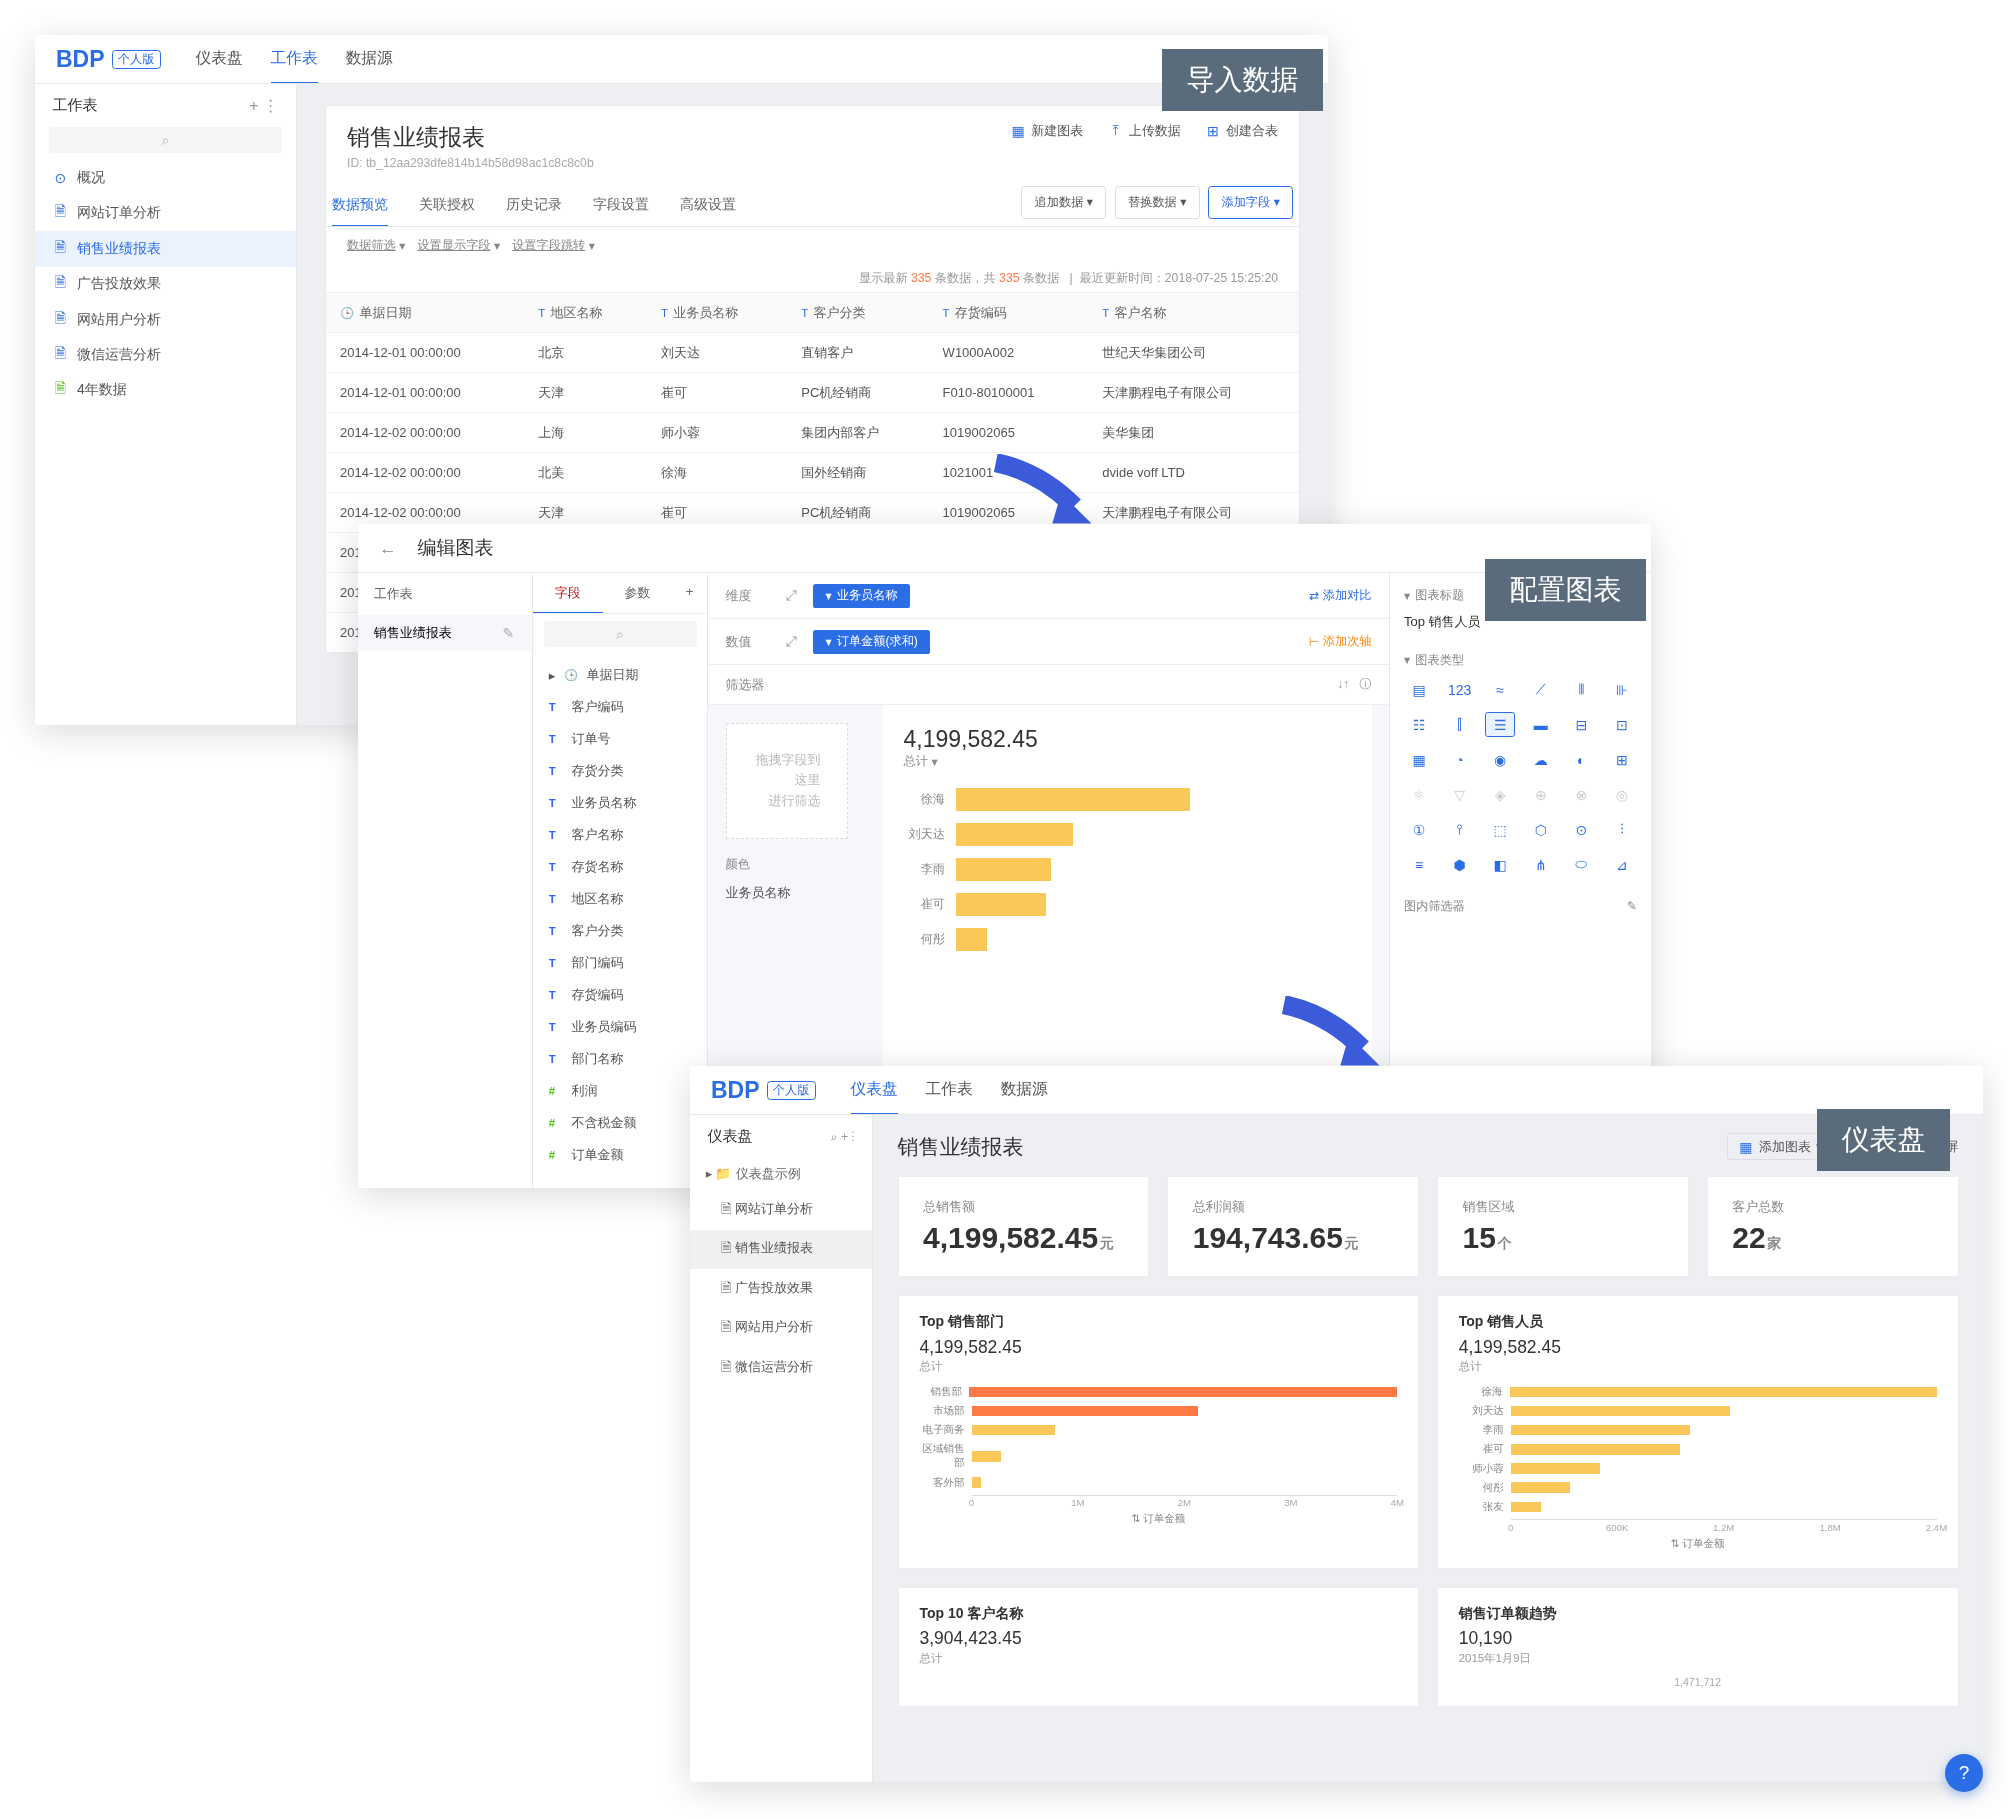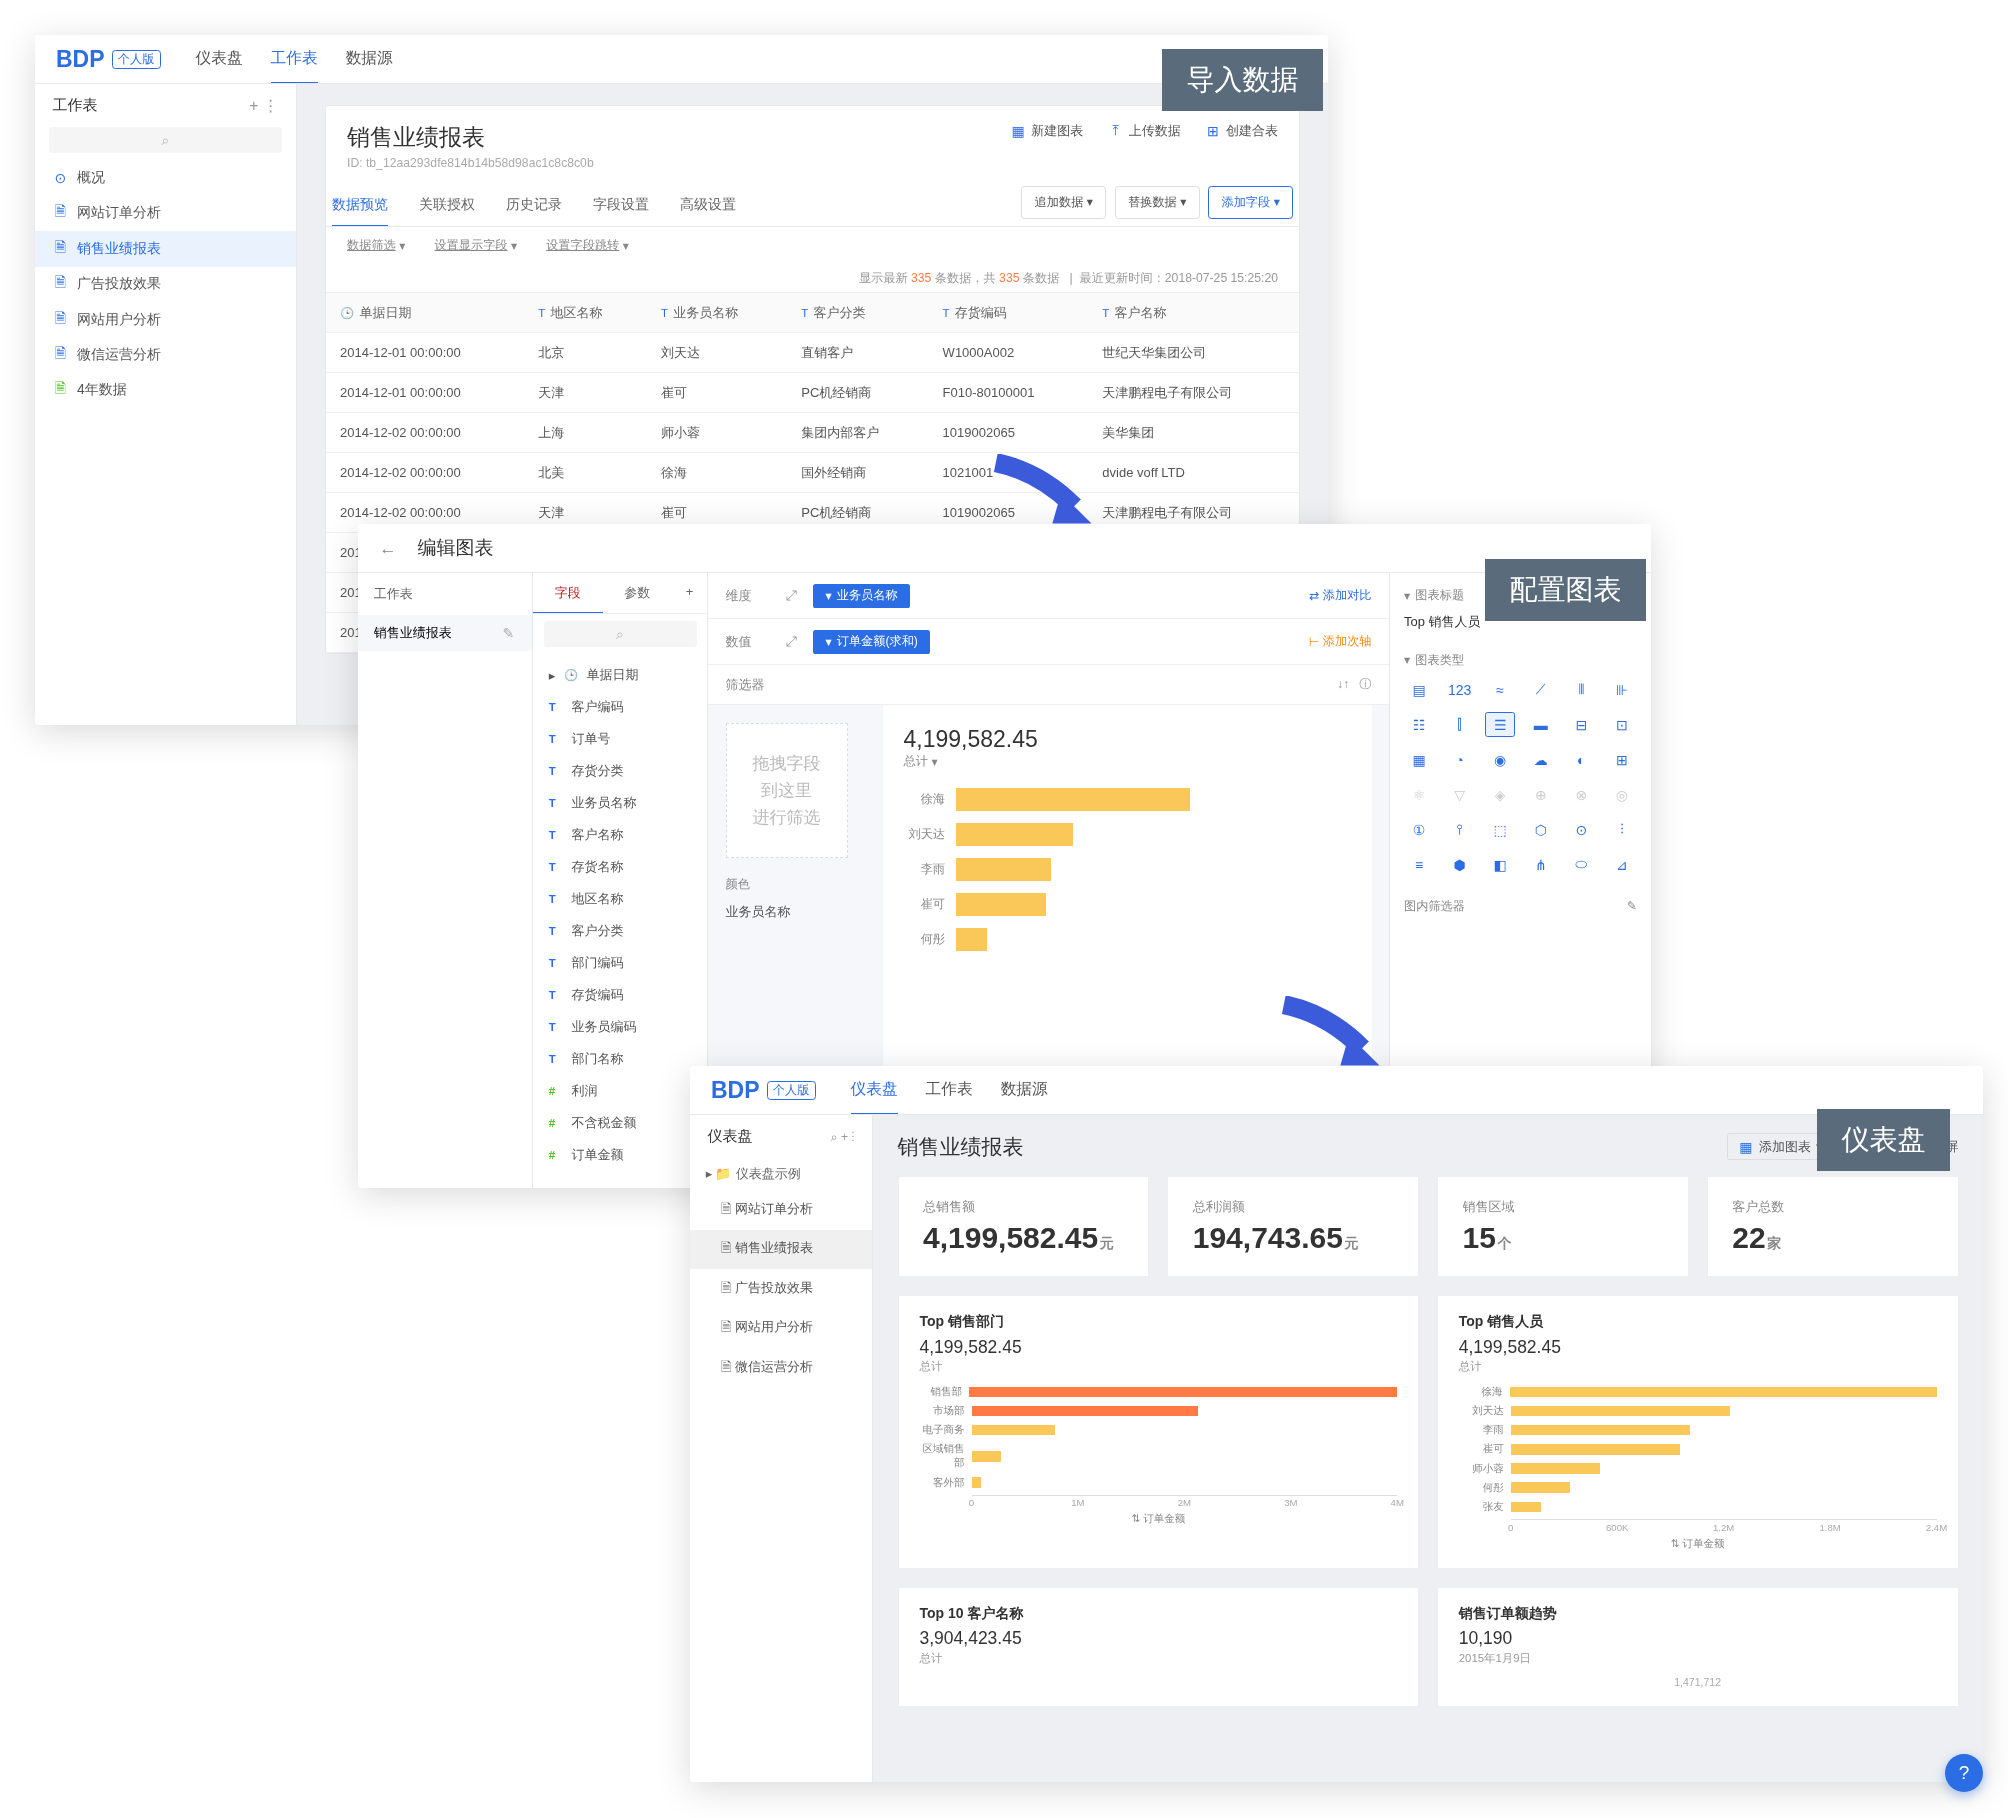--- a/index.html
+++ b/index.html
@@ -27,21 +27,21 @@
 .card{background:#fff;border:0.9px solid #e8e8e8;border-radius:3.5px}
 .card-hd{padding:15.7px 21px 0}
 .ttl{font-size:23px;color:#333;font-weight:400}
 .sub{font-size:12.2px;color:#aaa;margin-top:3.5px}
 .hdacts{display:flex;gap:24.5px;align-items:center;font-size:13px;color:#555}
 .hdacts .lk{display:flex;align-items:center;gap:5.2px;cursor:pointer}
 .subtabs{display:flex;gap:31px;margin-top:15.7px;border-bottom:0.9px solid #e8e8e8;padding:0 6px}
 .subtab{padding:10.5px 0;font-size:14px;color:#666;cursor:pointer;border-bottom:1.7px solid transparent}
 .subtab.active{color:#2b6de5;border-bottom-color:#2b6de5}
 .tbar{display:flex;justify-content:space-between;align-items:center;padding:10.5px 21px;font-size:12.2px;color:#888}
-.tbar-l{display:flex;gap:29px}
+.tbar-l{display:flex;gap:12px}
 .tbar-l span{display:flex;align-items:center;gap:3.5px;cursor:pointer}
 .btn{border:0.9px solid #ddd;background:#fff;padding:5.2px 12.2px;border-radius:3.5px;font-size:12.2px;color:#555;cursor:pointer;display:inline-flex;align-items:center;gap:3.5px}
 .btn.primary{border-color:#2b6de5;color:#2b6de5}
 .meta{padding:5.2px 21px;font-size:12.2px;color:#999;text-align:right;border-bottom:0.9px solid #eee}
 .meta .hl{color:#ff7a45}
 table{width:100%;border-collapse:collapse;font-size:13px}
 th,td{padding:10.5px 14px;text-align:left;border-bottom:0.9px solid #f0f0f0;color:#555;white-space:nowrap}
 th{background:#fafafa;color:#666;font-weight:400}
 th .tic{color:#2b6de5;margin-right:5.2px;font-size:11.4px}
 
@@ -67,21 +67,21 @@
 .fld-list{flex:1;overflow:auto;padding:5.2px 0}
 .fld{padding:7px 15.7px;font-size:13px;color:#555;display:flex;align-items:center;gap:8.7px;cursor:grab}
 .fld .t{color:#2b6de5;font-weight:600;font-size:11.4px;width:14px}
 .fld .t.g{color:#52c41a}
 .cfg{flex:1;background:#f5f7fa;display:flex;flex-direction:column;overflow:hidden}
 .cfg-row{display:flex;align-items:center;padding:10.5px 17.5px;gap:14px;font-size:13px;border-bottom:0.9px solid #eee;background:#fff}
 .cfg-lbl{color:#888;width:44px}
 .pill{background:#2b6de5;color:#fff;padding:3.5px 12.2px;border-radius:2.6px;font-size:12.2px;display:inline-flex;align-items:center;gap:5.2px}
 .cfg-act{margin-left:auto;color:#2b6de5;font-size:12.2px;cursor:pointer;display:flex;align-items:center;gap:3.5px}
 .cfg-act.orange{color:#fa8c16}
-.drop{margin:17.5px;background:#fff;border:0.9px dashed #ddd;padding:26px;text-align:center;color:#bbb;font-size:17px;line-height:1.6}
+.drop{margin:17.5px;background:#fff;border:0.9px dashed #ddd;padding:26px;text-align:right;color:#bbb;font-size:13px;line-height:1.6}
 .chartbox{flex:1;margin:0 17.5px 17.5px;background:#fff;padding:21px;overflow:hidden}
 .bars{margin-top:17.5px}
 .bar-row{display:flex;align-items:center;margin-bottom:12.2px}
 .bar-lbl{width:52px;text-align:right;font-size:12.2px;color:#888;padding-right:10.5px}
 .bar{height:23px;background:#fac858}
 .rpanel{width:262px;background:#fff;border-left:0.9px solid #e8e8e8;padding:14px}
 .rp-sec{margin-bottom:21px}
 .rp-hd{font-size:12.2px;color:#888;margin-bottom:8.7px;display:flex;align-items:center;gap:5.2px}
 .rp-val{font-size:13px;color:#333}
 .ct-grid{display:grid;grid-template-columns:repeat(6,1fr);gap:10.5px}

